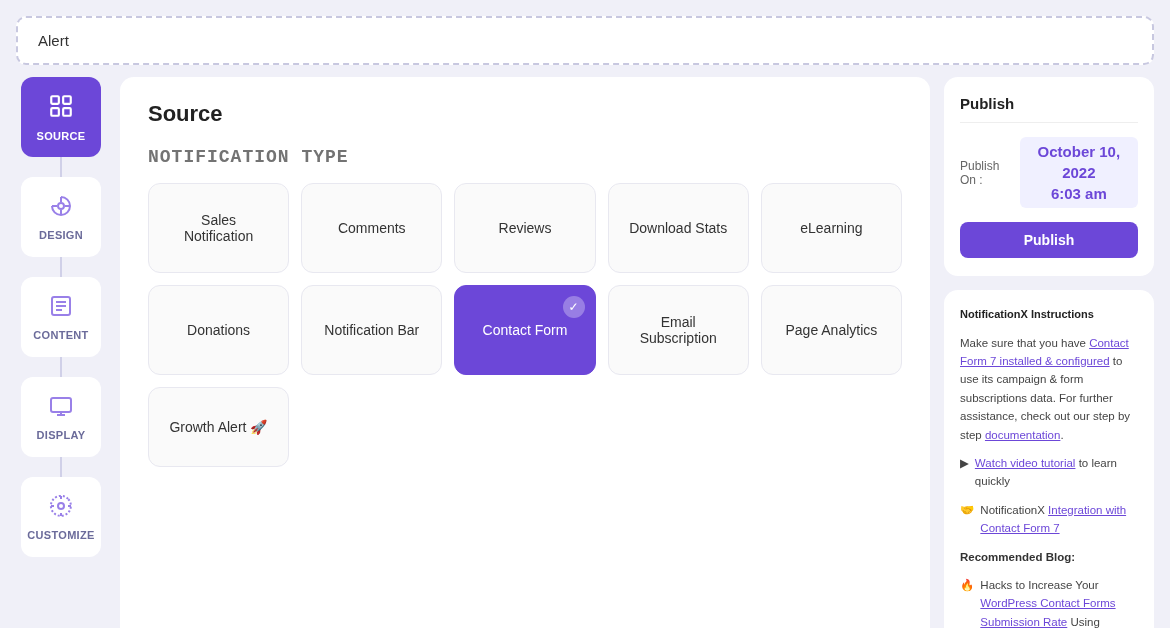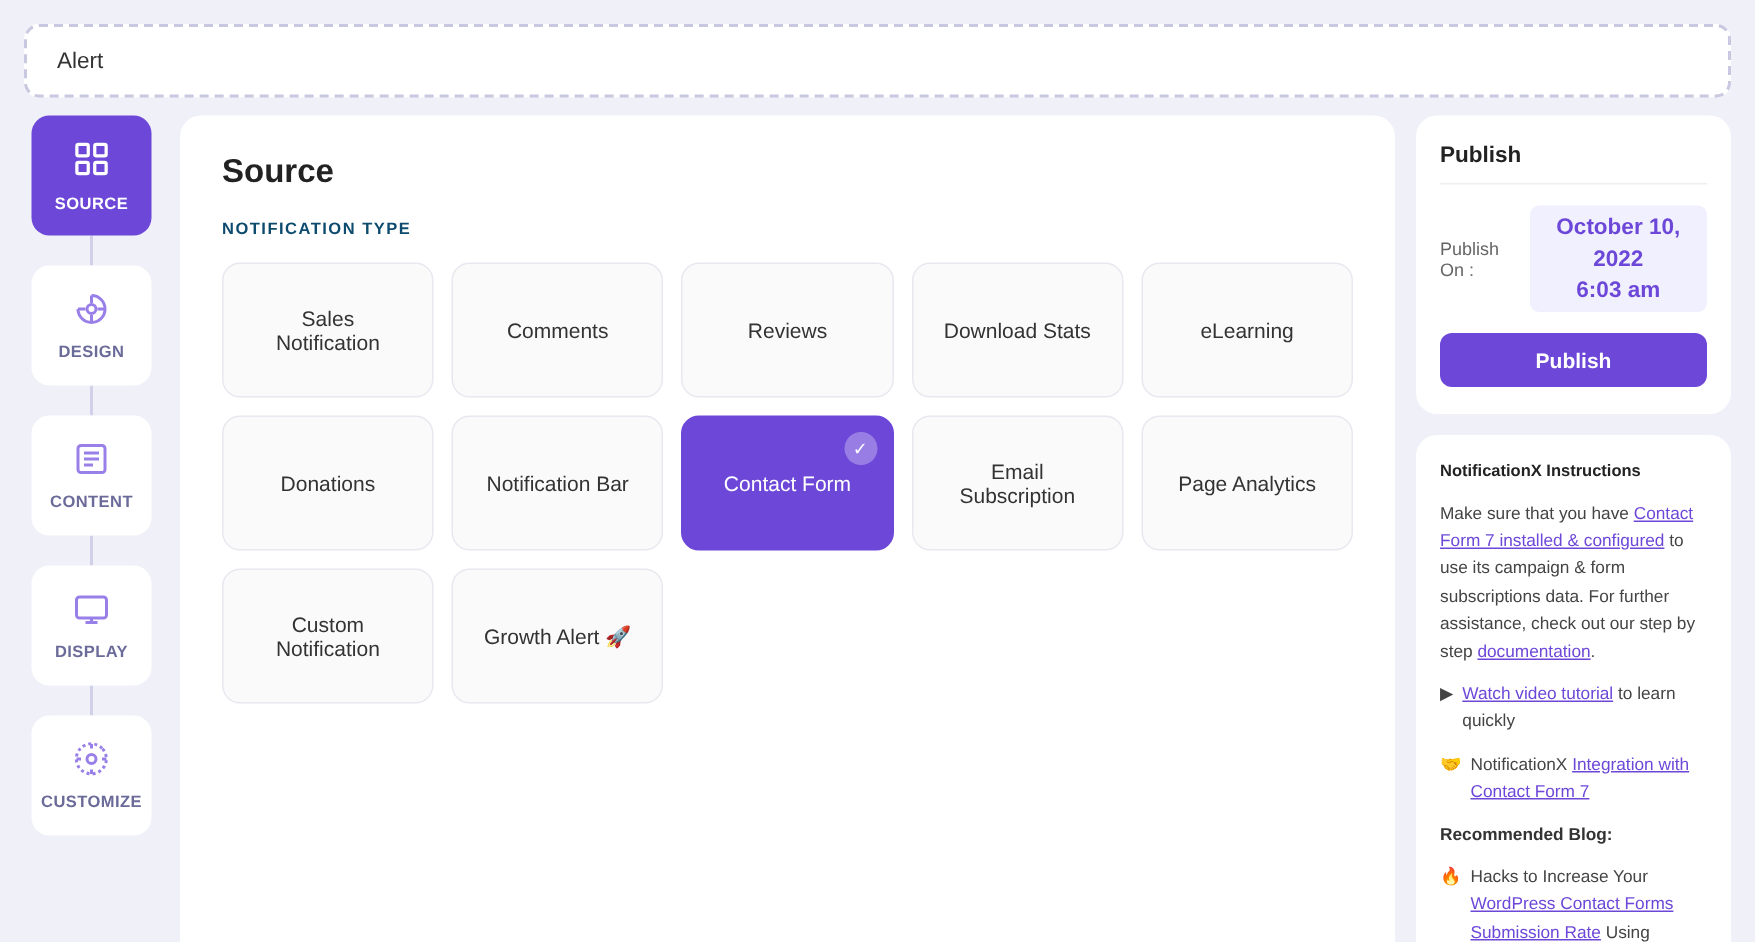--- a/index.html
+++ b/index.html
@@ -92,26 +92,27 @@
     }
 
     .panel-title {
       font-size: 22px;
       font-weight: 700;
       color: #222;
       margin-bottom: 20px;
     }
 
     .section-label {
-      font-size: 11px;
+      font-size: 18px;
       font-weight: 700;
-      color: #0c4a6e;
+      color: #737373;
       letter-spacing: 1px;
       margin-bottom: 16px;
       text-transform: uppercase;
+      font-family: Liberation Mono, monospace;
     }
 
     .notification-grid {
       display: grid;
       grid-template-columns: repeat(5, 1fr);
       gap: 12px;
     }
 
     .notif-card {
       border: 1.5px solid #e8e8f0;
@@ -361,23 +362,20 @@
           <span>Contact Form</span>
         </div>
         <div class="notif-card">
           <span>Email Subscription</span>
         </div>
 
         <div class="notif-card">
           <span>Page Analytics</span>
         </div>
         <div class="notif-card">
-          <span>Custom Notification</span>
-        </div>
-        <div class="notif-card">
           <span>Growth Alert 🚀</span>
         </div>
 
       </div>
     </div>
 
     <div class="right-sidebar">
 
       <div class="publish-box">
         <div class="publish-title">Publish</div>

